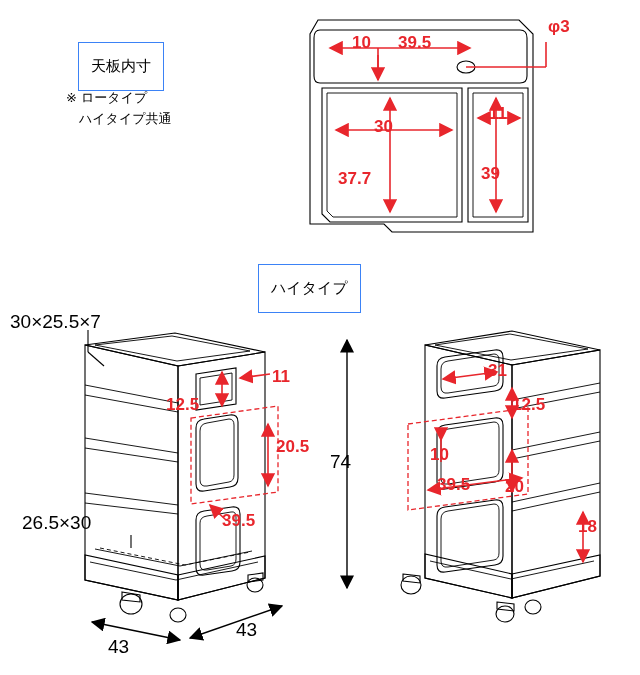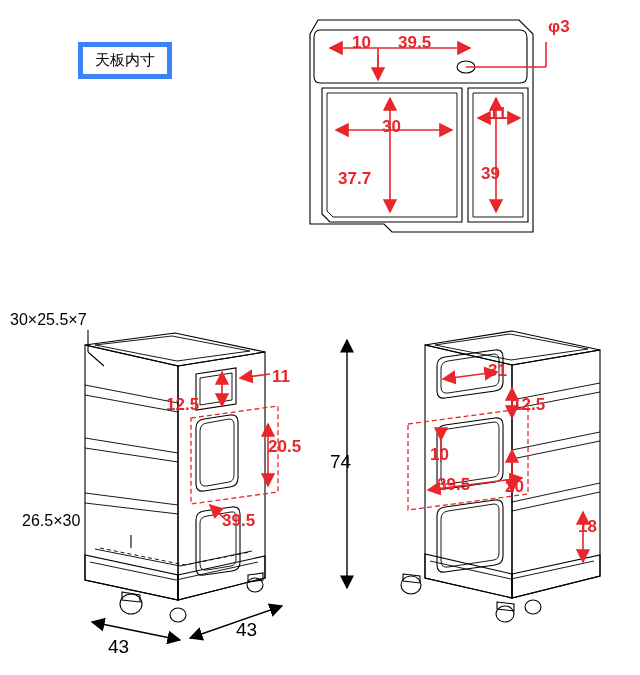--- a/index.html
+++ b/index.html
@@ -10,26 +10,26 @@
   #stage {
     position: relative;
     width: 640px;
     height: 675px;
     background: #ffffff;
     font-family: "DejaVu Sans", sans-serif;
     overflow: hidden;
   }
   .box-label {
     position: absolute;
-    border: 5px solid #3b82f6;
+    border: 1px solid #3b82f6;
     background: #fff;
     color: #000;
     font-size: 15px;
     line-height: 1;
-    padding: 6px 12px;
+    padding: 16px 12px;
     white-space: nowrap;
   }
   .note {
     position: absolute;
     color: #000;
     font-size: 13px;
     line-height: 1.6;
     white-space: pre;
   }
   .dim {
@@ -37,21 +37,21 @@
     color: #e8262c;
     font-size: 17px;
     font-weight: 700;
     line-height: 1;
     white-space: nowrap;
     font-family: "Liberation Sans", sans-serif;
   }
   .blk {
     position: absolute;
     color: #000;
-    font-size: 16px;
+    font-size: 19px;
     font-weight: 400;
     line-height: 1;
     white-space: nowrap;
     font-family: "Liberation Sans", sans-serif;
   }
   svg { position: absolute; left: 0; top: 0; }
   .ln { stroke: #000; fill: none; stroke-width: 1.1; }
   .lnthin { stroke: #000; fill: none; stroke-width: 0.9; }
   .rd { stroke: #e8262c; fill: none; stroke-width: 1.6; }
   .rddash { stroke: #e8262c; fill: none; stroke-width: 1.3; stroke-dasharray: 5 3; }
@@ -201,34 +201,37 @@
 
     <line class="rd" x1="512" y1="450" x2="512" y2="492" marker-start="url(#arS)" marker-end="url(#ar)"></line>
 
     <line class="rd" x1="428" y1="490" x2="522" y2="478" marker-start="url(#arS)" marker-end="url(#ar)"></line>
 
     <line class="rd" x1="583" y1="512" x2="583" y2="562" marker-start="url(#arS)" marker-end="url(#ar)"></line>
   </svg>
 
   <div class="box-label" style="left:78px; top:42px;">天板内寸</div>
 
-
+  <div class="note" style="left:66px; top:88px;">※ ロータイプ
+　ハイタイプ共通</div>
+
+  <div class="box-label" style="left:258px; top:264px;">ハイタイプ</div>
 
   <div class="dim" style="left:352px; top:34px;">10</div>
   <div class="dim" style="left:398px; top:34px;">39.5</div>
   <div class="dim" style="left:548px; top:18px;">φ3</div>
-  <div class="dim" style="left:382px; top:118px;text-align:center;">30</div>
+  <div class="dim" style="left:374px; top:118px;text-align:center;">30</div>
   <div class="dim" style="left:338px; top:170px;">37.7</div>
   <div class="dim" style="left:489px; top:105px;">11</div>
   <div class="dim" style="left:481px; top:165px;">39</div>
 
   <div class="blk" style="left:10px; top:312px;">30×25.5×7</div>
   <div class="dim" style="left:272px; top:368px;">11</div>
   <div class="dim" style="left:166px; top:396px;">12.5</div>
-  <div class="dim" style="left:268px; top:438px;">20.5</div>
+  <div class="dim" style="left:276px; top:438px;">20.5</div>
   <div class="dim" style="left:222px; top:512px;">39.5</div>
   <div class="blk" style="left:22px; top:513px;">26.5×30</div>
   <div class="blk" style="left:330px; top:452px; font-size:19px;">74</div>
   <div class="blk" style="left:108px; top:637px; font-size:19px;">43</div>
   <div class="blk" style="left:236px; top:620px; font-size:19px;">43</div>
 
   <div class="dim" style="left:458px; top:362px;margin-left:30px;">31</div>
   <div class="dim" style="left:512px; top:396px;">12.5</div>
   <div class="dim" style="left:430px; top:446px;">10</div>
   <div class="dim" style="left:505px; top:462px;margin-top:16px;">20</div>

